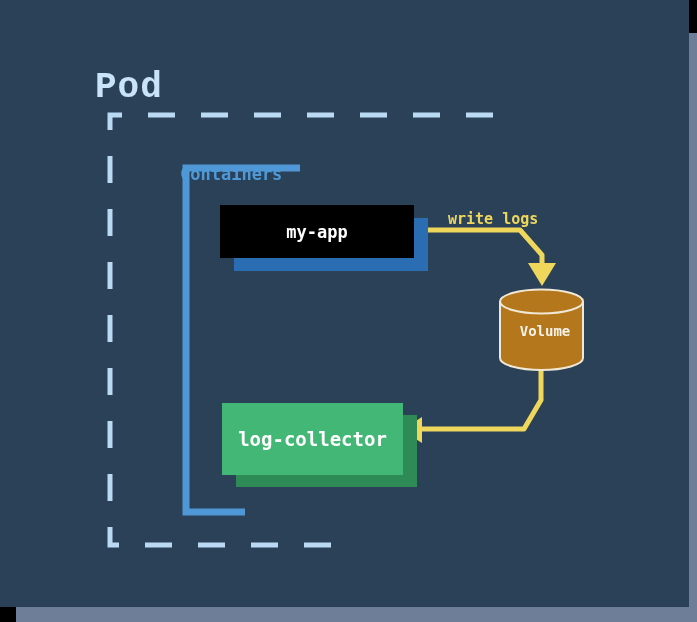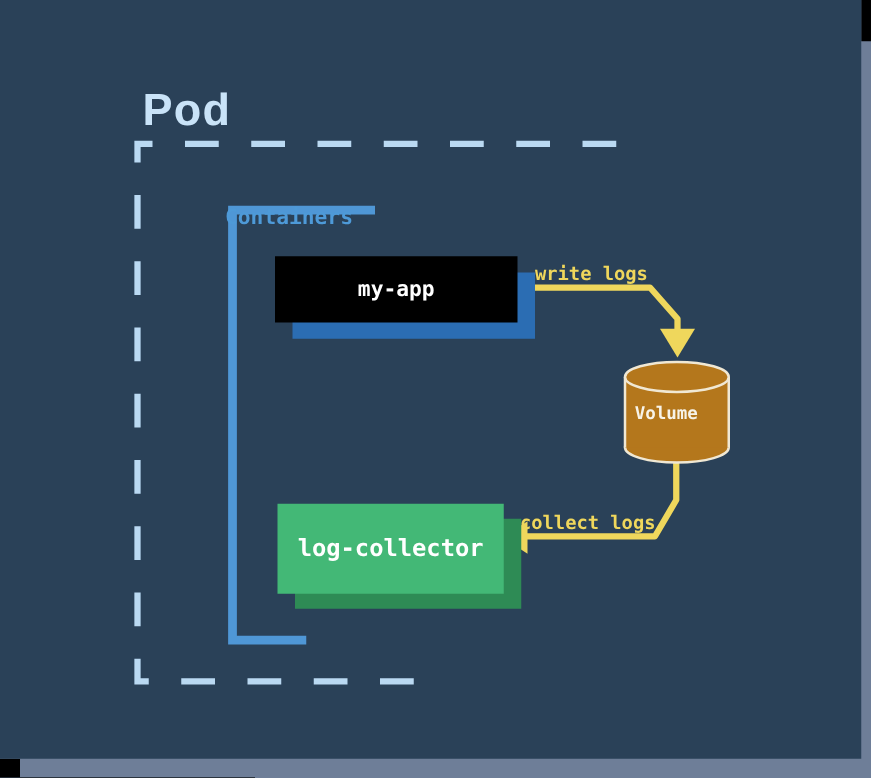--- a/index.html
+++ b/index.html
@@ -8,42 +8,42 @@
     background:#6E7E98;
     font-family:"DejaVu Sans Mono","Liberation Mono",monospace;
   }
   .corner{position:absolute;background:#000;}
   .corner-tr{top:0;right:0;width:8px;height:33px;}
   .corner-bl{bottom:0;left:0;width:16px;height:15px;}
   .slide{position:absolute;top:0;left:0;width:689px;height:607px;background:#2A4158;}
   .diagram-svg{position:absolute;top:0;left:0;}
   .label{position:absolute;white-space:nowrap;}
   .pod-title{
-    left:114px;top:67px;font-size:36px;font-weight:bold;color:#C9E3F8;
-    font-family:Liberation Sans, sans-serif;letter-spacing:1px;
+    left:95px;top:67px;font-size:36px;font-weight:bold;color:#C9E3F8;
+    font-family:Liberation Mono, monospace;letter-spacing:1px;
   }
   .containers-label{left:180px;top:140px;font-size:17px;font-weight:bold;color:#4E9AD8;margin-top:24px;}
   .edge-label{font-size:15px;font-weight:bold;color:#EFD75C;}
-  .write-logs-label{left:428px;top:210px;}
+  .write-logs-label{left:448px;top:210px;}
   .collect-logs-label{left:416px;top:409px;}
   .container-box{
     position:absolute;display:flex;align-items:center;justify-content:center;
     color:#FFFFFF;font-weight:bold;
   }
   .box-myapp{
     left:220px;top:205px;width:194px;height:53px;font-size:17px;
     background:#000000;box-shadow:14px 13px 0 #2B6DB3;
   }
   .box-logcollector{
     left:222px;top:403px;width:181px;height:72px;font-size:19px;
     background:#43B876;box-shadow:14px 12px 0 #2E8B55;
   }
   .volume-label{
     left:500px;top:323px;width:66px;text-align:center;
-    font-size:14px;font-weight:bold;color:#F7F3E8;
+    font-size:14px;font-weight:bold;color:#F7F3E8;padding-left:12px;
   }
 </style>
 </head>
 <body>
 
 <div class="stage">
 
   <div class="corner corner-tr"></div>
   <div class="corner corner-bl"></div>
 
@@ -76,17 +76,16 @@
   <div class="container-box box-myapp">
     <span>my-app</span>
   </div>
 
   <div class="container-box box-logcollector">
     <span>log-collector</span>
   </div>
 
   <div class="label edge-label write-logs-label">write logs</div>
 
-  <div class="label edge-label collect-logs-label">collect logs</div>
 
   <div class="label volume-label">Volume</div>
 
 </div>
 
 </body></html>

